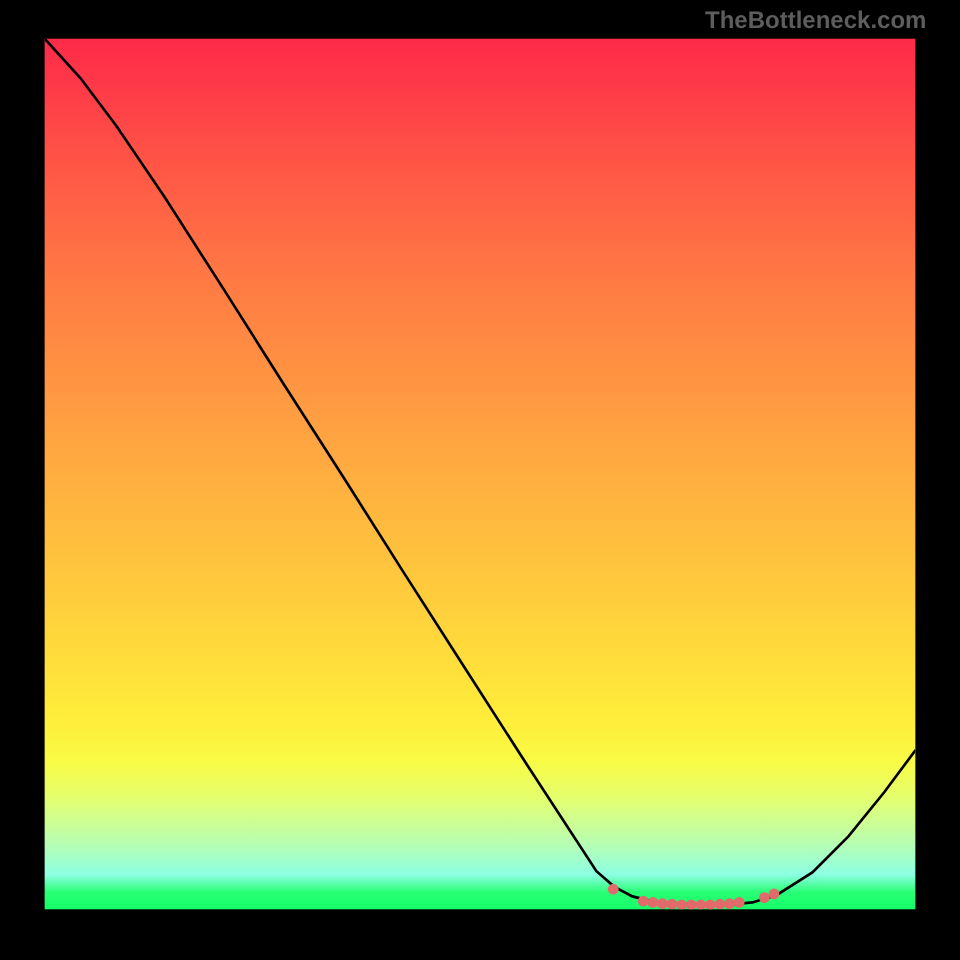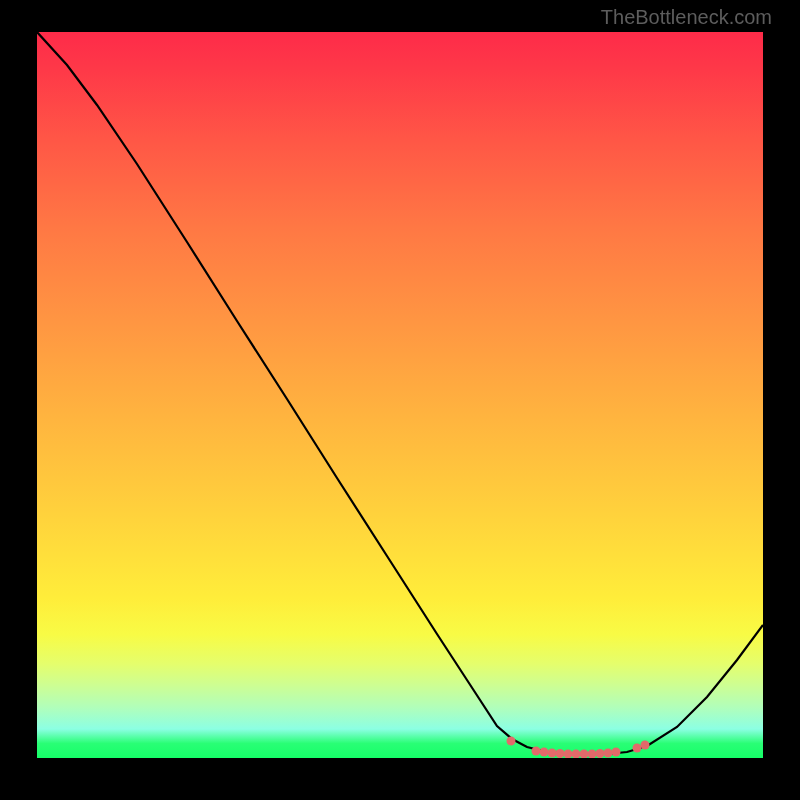--- a/index.html
+++ b/index.html
@@ -16,21 +16,21 @@
     width: 800px;
     height: 800px;
     background: #000;
   }
   .watermark {
     position: absolute;
     top: 6px;
     right: 28px;
     color: #5d5d5d;
     font-size: 20px;
-    font-weight: 400;
+    font-weight: 700;
     z-index: 10;
   }
   .plot-area {
     position: absolute;
     left: 37px;
     top: 32px;
     width: 726px;
     height: 726px;
     overflow: hidden;
   }

